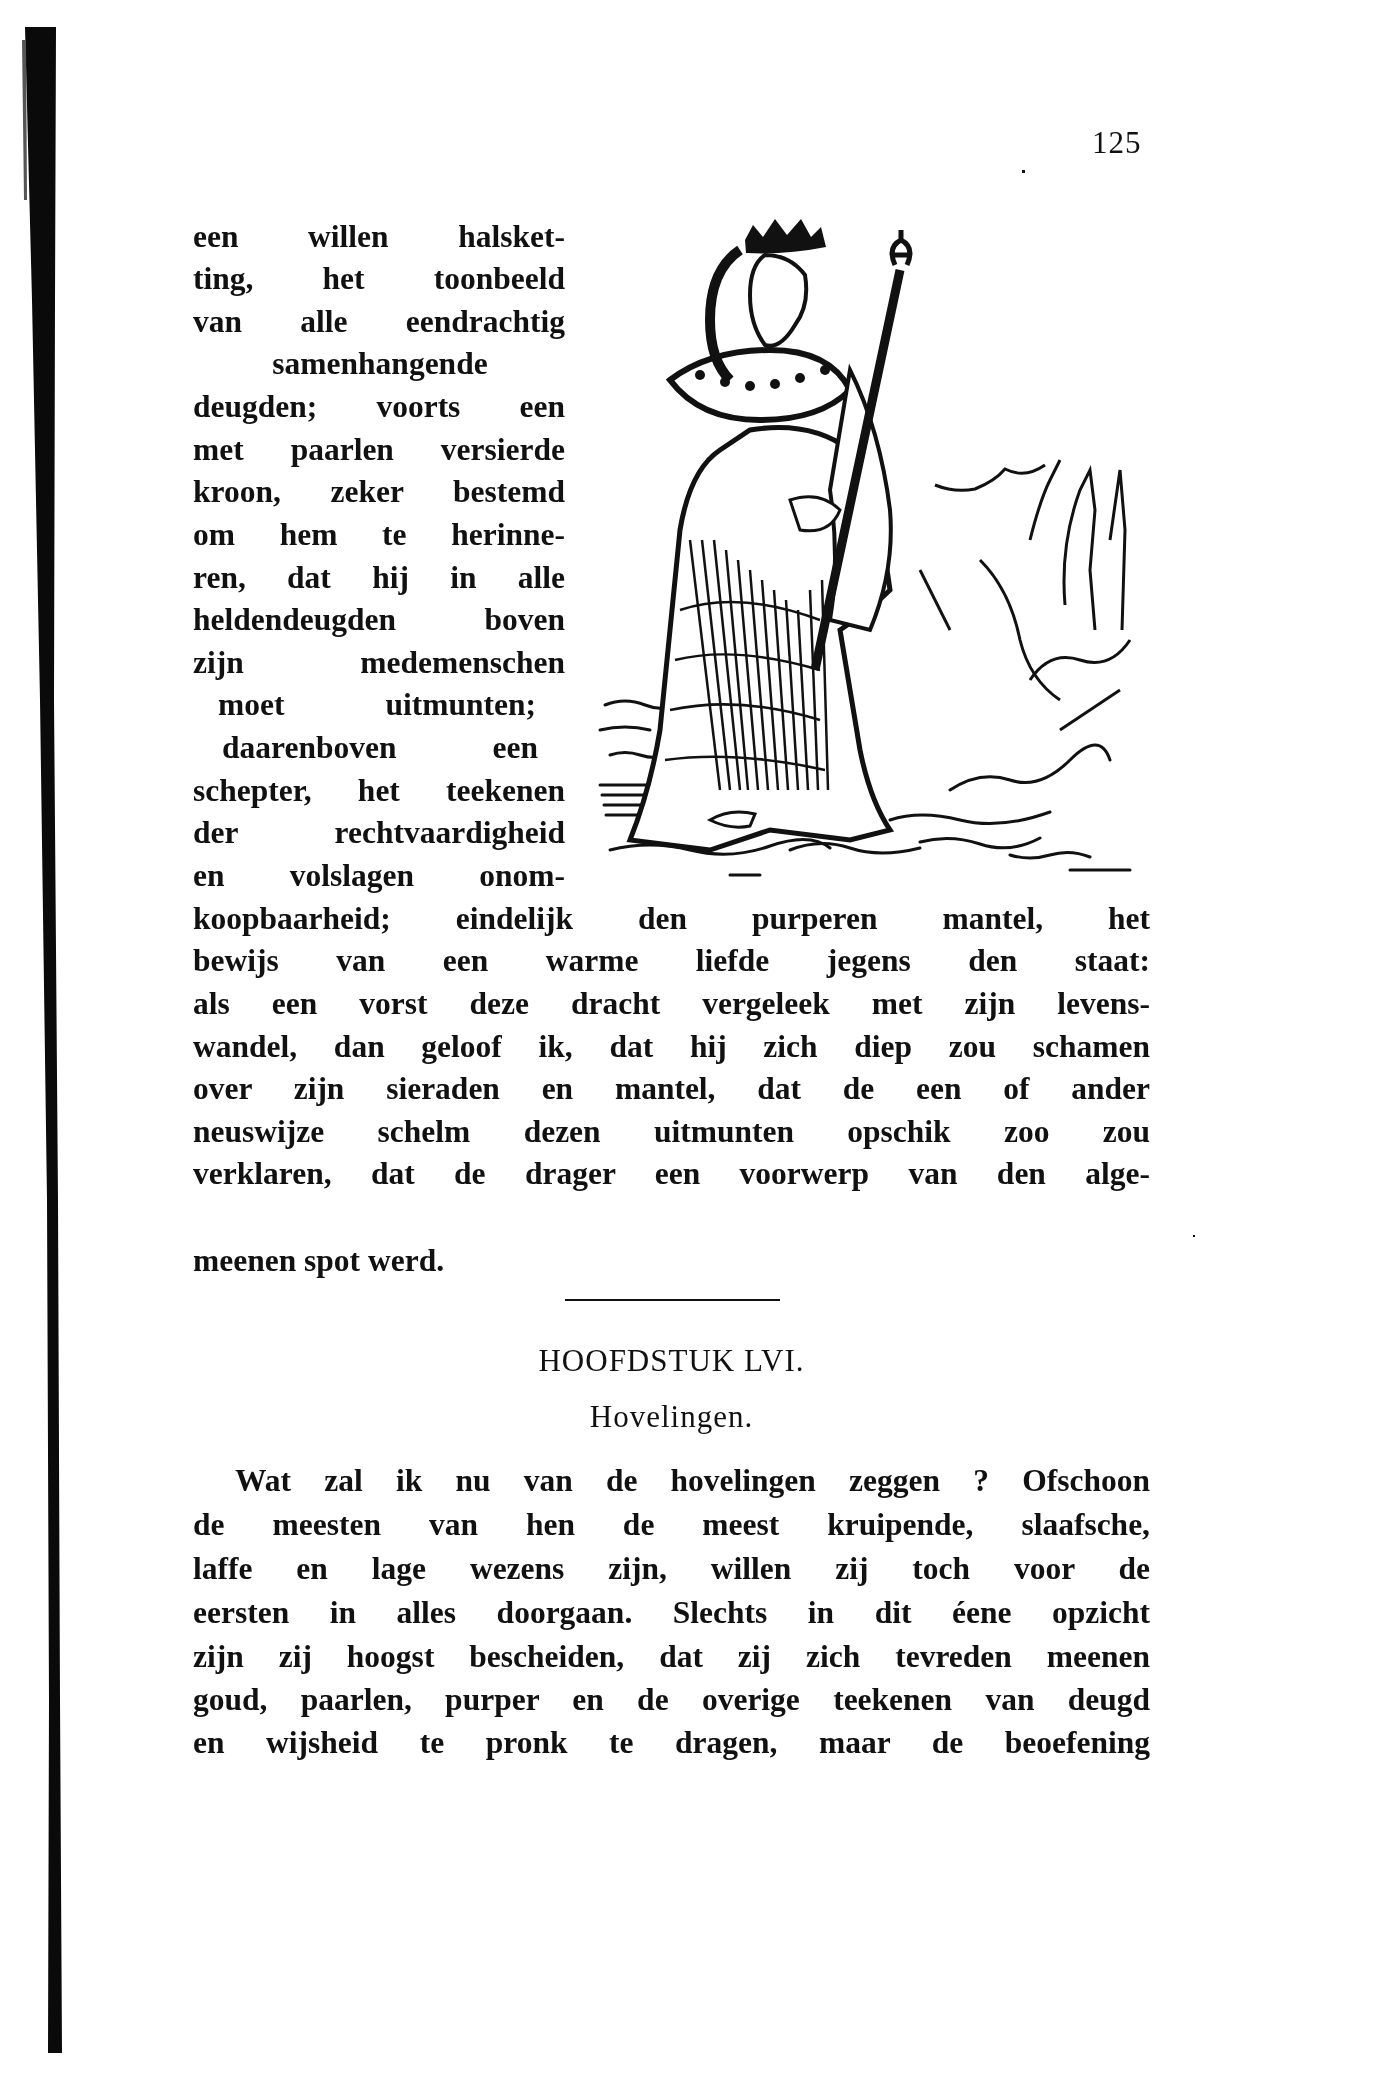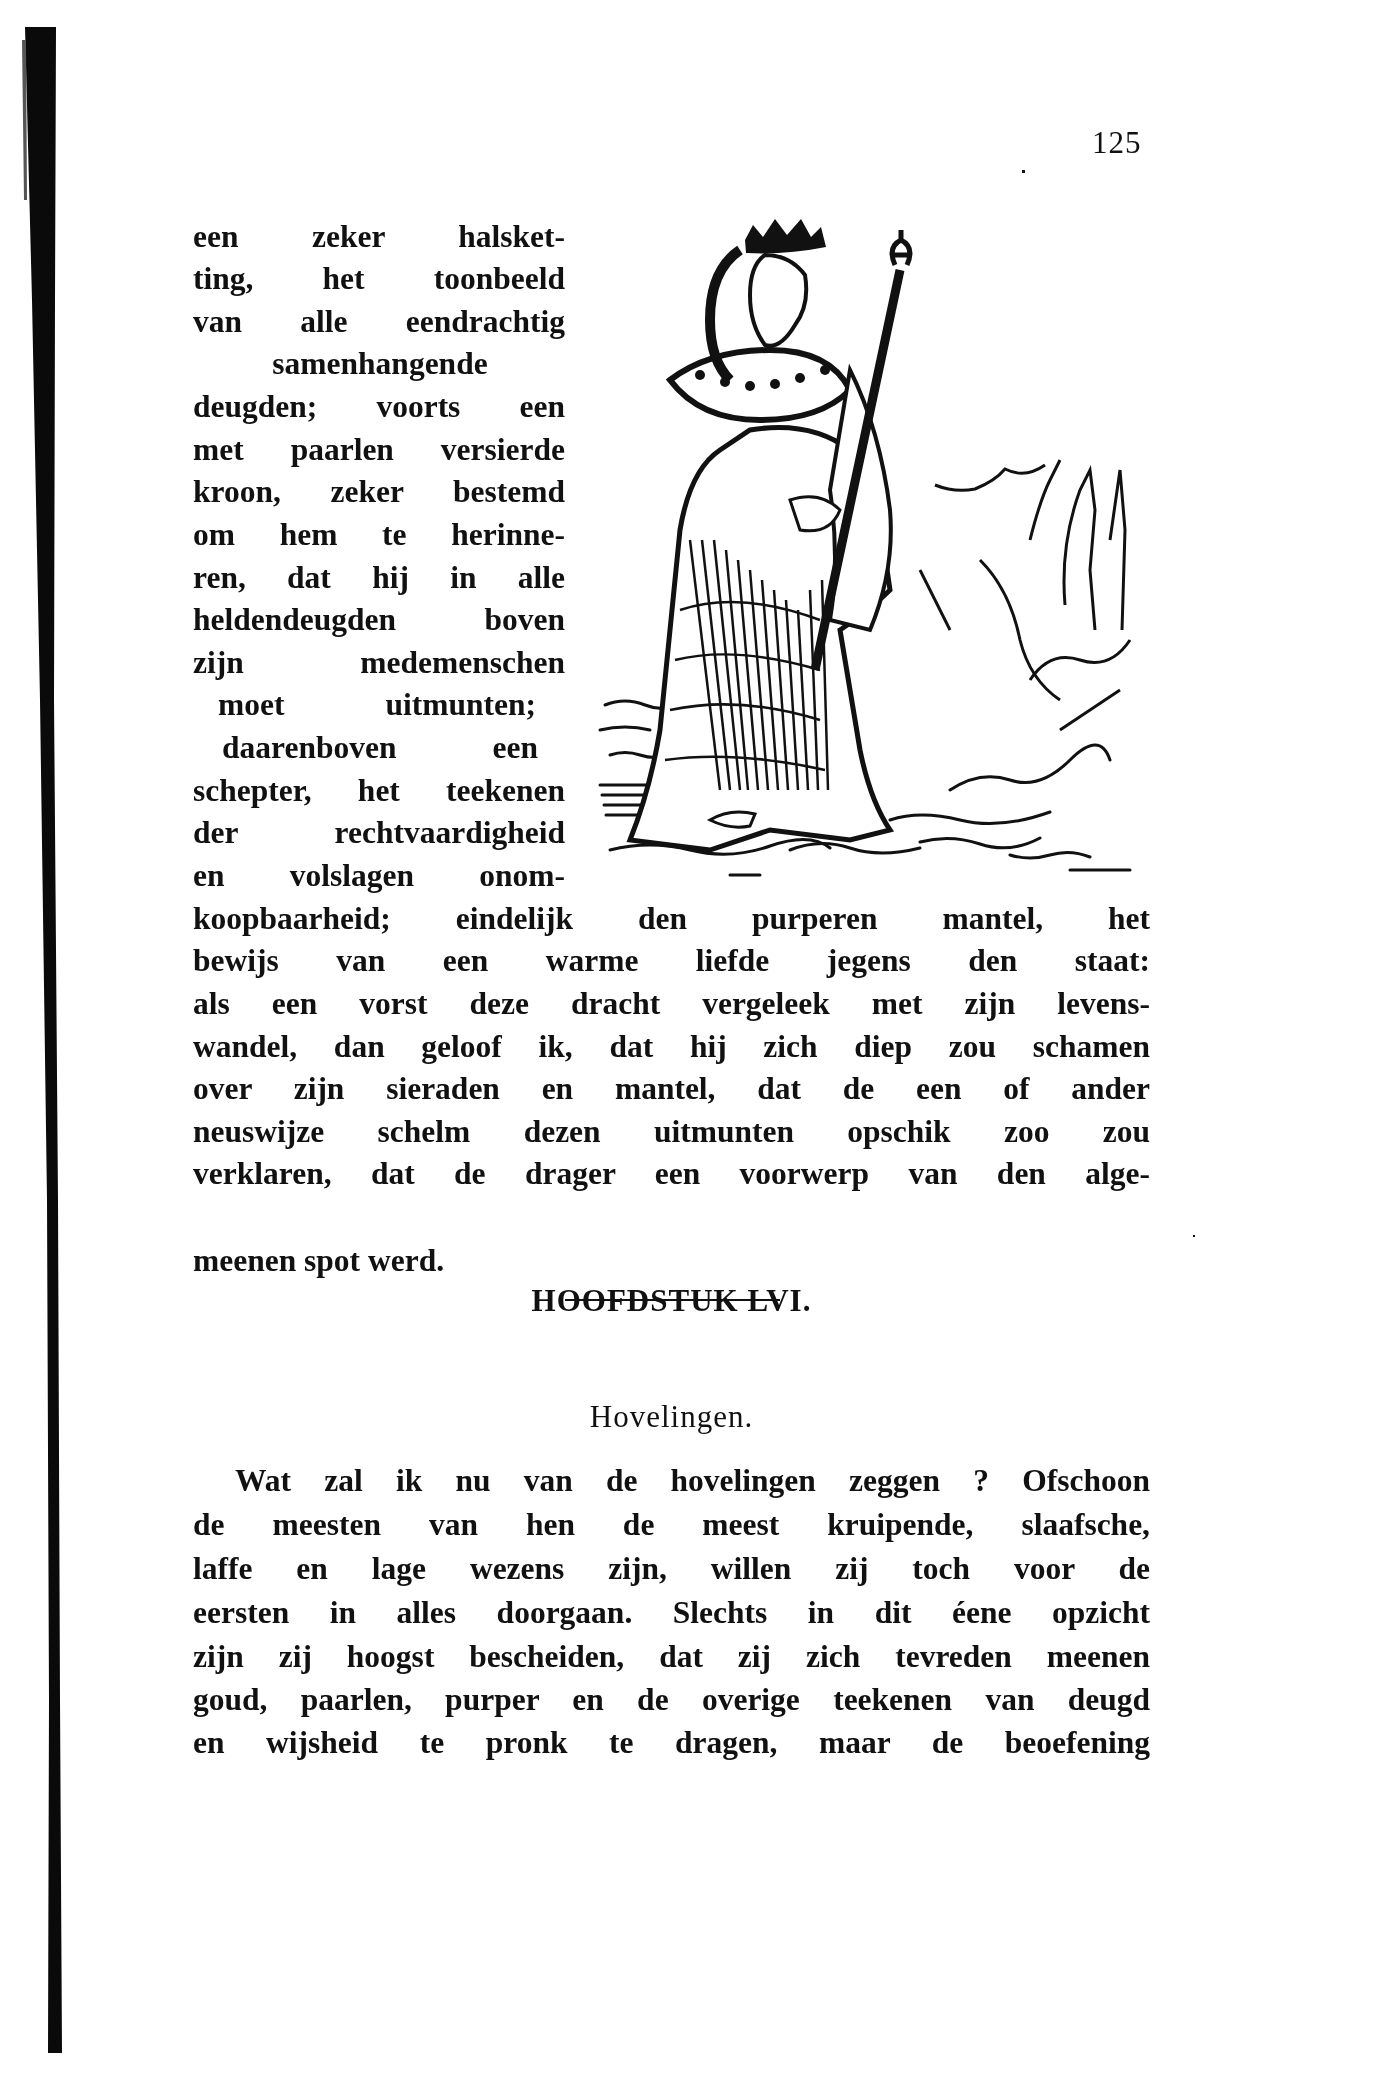--- a/index.html
+++ b/index.html
@@ -9,39 +9,39 @@
   .page-number { position: absolute; left: 1092px; top: 125px; font-size: 31px; letter-spacing: 1px; }
   .speck { position: absolute; width: 3px; height: 3px; background: #111; }
   .line { position: absolute; font-size: 31.5px; font-weight: bold; white-space: nowrap;
           text-align: justify; text-align-last: justify; height: 42px; line-height: 42px; }
   .narrow { left: 193px; width: 372px; }
   .wide { left: 193px; width: 957px; }
   .last { text-align-last: left; }
   .centered-narrow { text-align: center; text-align-last: center; }
   .illustration { position: absolute; left: 590px; top: 210px; width: 560px; height: 680px; }
   .rule { position: absolute; left: 565px; top: 1299px; width: 215px; height: 2px; background: #111; }
-  .chapter-title { position: absolute; left: 193px; width: 957px; top: 1280px; text-align: center;
-                   font-size: 31px; letter-spacing: 1px; line-height: 42px; font-weight: bold; }
+  .chapter-title { position: absolute; left: 193px; width: 957px; top: 1340px; text-align: center;
+                   font-size: 31px; letter-spacing: 1px; line-height: 42px; font-weight: normal; }
   .chapter-subtitle { position: absolute; left: 193px; width: 957px; top: 1396px; text-align: center;
                       font-size: 31px; line-height: 42px; letter-spacing: 1px; }
 </style>
 </head>
 <body>
 
 <svg class="edge-bar" viewBox="0 0 80 2083">
   <path d="M25 27 L56 27 L55 300 L54 700 L58 1200 L60 1700 L62 2053 L48 2053 L49 1700 L47 1200 L40 700 L32 300 Z" fill="#0a0a0a"></path>
   <path d="M22 40 L26 40 L27 200 L24 200 Z" fill="#555"></path>
 </svg>
 
 <div class="page-number">125</div>
 <div class="speck" style="left:1022px;top:170px"></div>
 <div class="speck" style="left:1193px;top:1235px;width:2px;height:2px"></div>
 
 <div>
-  <div class="line narrow" style="top:216px">een zeker halsket-</div>
+  <div class="line narrow" style="top:216px">een willen halsket-</div>
   <div class="line narrow" style="top:258px">ting, het toonbeeld</div>
   <div class="line narrow" style="top:301px">van alle eendrachtig</div>
   <div class="line centered-narrow" style="left:230px;width:300px;top:343px">samenhangende</div>
   <div class="line narrow" style="top:386px">deugden; voorts een</div>
   <div class="line narrow" style="top:429px">met paarlen versierde</div>
   <div class="line narrow" style="top:471px">kroon, zeker bestemd</div>
   <div class="line narrow" style="top:514px">om hem te herinne-</div>
   <div class="line narrow" style="top:557px">ren, dat hij in alle</div>
   <div class="line narrow" style="top:599px">heldendeugden boven</div>
   <div class="line narrow" style="top:642px">zijn medemenschen</div>

